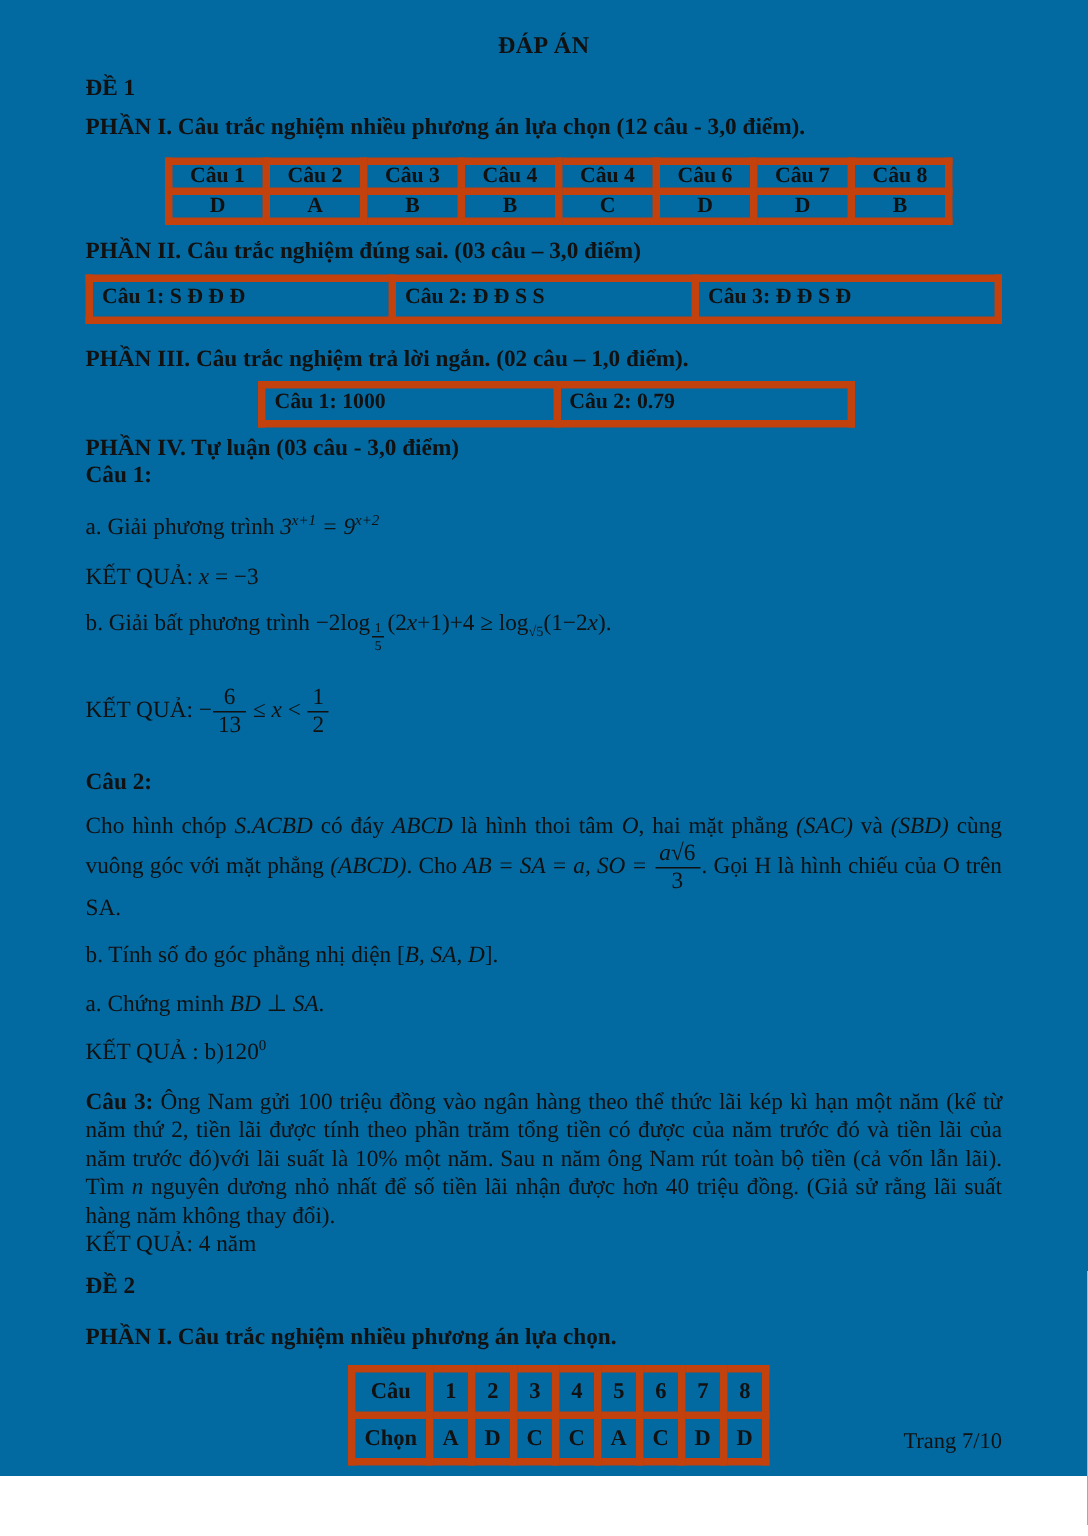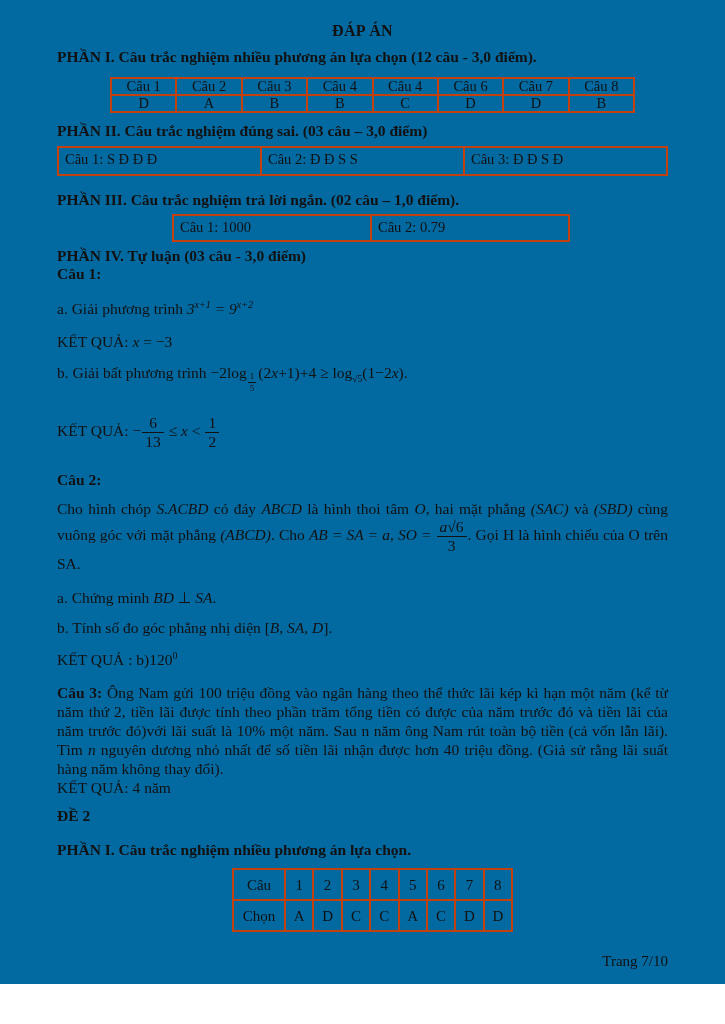--- a/index.html
+++ b/index.html
@@ -10,21 +10,21 @@
     padding:22px 57px 0 57px; overflow:hidden;
     font-size:15.5px; line-height:18px;
   }
   .center { text-align:center; }
   .b { font-weight:bold; }
   .title { font-size:16px; font-weight:bold; letter-spacing:.3px; }
   .h-de { margin-top:10px; font-weight:bold; }
   .h-phan { margin-top:8px; font-weight:bold; }
   .mi { font-style:italic; }
   table { border-collapse:collapse; }
-  td { border:2px solid #c2410c; font-weight:normal; font-size:14.5px; }
+  td { border:5px solid #c2410c; font-weight:bold; font-size:14.5px; }
   .tbl-mc { margin:11px 0 0 53px; width:525px; table-layout:fixed; }
   .tbl-mc td { text-align:center; height:16px; line-height:15px; }
   .tbl-tf { margin-top:6px; width:611px; table-layout:fixed; }
   .tbl-tf td { height:28px; padding:0 12px 4px 6px; vertical-align:middle; }
   .tbl-short { margin:5px 0 0 115px; width:398px; table-layout:fixed; }
   .tbl-short td { height:26px; padding:0 0 3px 6px; vertical-align:middle; }
   .tbl-de2 { margin:9px 0 0 175px; width:281px; table-layout:fixed; }
   .tbl-de2 td { text-align:center; height:31px; font-size:15px; }
   .tbl-de2 .c0 { width:52px; }
   .line { margin-top:14px; }
@@ -40,20 +40,21 @@
   .subsmall { font-size:9.5px; vertical-align:-4px; }
   .footer { position:absolute; right:57px; bottom:14px; font-size:15px; }
 </style>
 </head>
 <body>
 
 <div class="page">
 
   <div class="title center">ĐÁP ÁN</div>
 
+  <div class="h-de">ĐỀ 1</div>
 
   <div class="h-phan">PHẦN I. Câu trắc nghiệm nhiều phương án lựa chọn (12 câu - 3,0 điểm).</div>
 
   <table class="tbl-mc">
     <tbody>
         <tr>
       <td>Câu 1</td>
       <td>Câu 2</td>
       <td>Câu 3</td>
       <td>Câu 4</td>
@@ -117,26 +118,26 @@
   <div class="line" style="margin-top:22px">
     <span>KẾT QUẢ:  </span><span><span>−</span><span class="frac"><span class="num">6</span><span class="den">13</span></span><span> ≤ </span><span class="mi">x</span><span> &lt; </span><span class="frac"><span class="num">1</span><span class="den">2</span></span></span>
   </div>
 
   <div class="b" style="margin-top:20px">Câu 2:</div>
 
   <div class="para" style="margin-top:10px; line-height:20px">
     <span>Cho hình chóp </span><span class="mi">S.ACBD</span><span> có đáy </span><span class="mi">ABCD</span><span> là hình thoi tâm </span><span class="mi">O</span><span>, hai mặt phẳng </span><span class="mi">(SAC)</span><span> và </span><span class="mi">(SBD)</span><span> cùng vuông góc với mặt phẳng </span><span class="mi">(ABCD)</span><span>. Cho </span><span class="mi">AB = SA = a, SO = </span><span class="frac"><span class="num"><span class="mi">a</span><span>√6</span></span><span class="den">3</span></span><span>. Gọi H là hình chiếu của O trên SA.</span>
   </div>
 
+  <div class="line" style="margin-top:12px">
+    <span>b. Tính số đo góc phẳng nhị diện [</span><span class="mi">B, SA, D</span><span>].</span>
+  </div>
+
   <div class="line" style="margin-top:15px">
     <span>a. Chứng minh </span><span class="mi">BD</span><span> ⊥ </span><span class="mi">SA</span><span>.</span>
-  </div>
-
-  <div class="line" style="margin-top:12px">
-    <span>b. Tính số đo góc phẳng nhị diện [</span><span class="mi">B, SA, D</span><span>].</span>
   </div>
 
   <div class="line" style="margin-top:14px">
     <span>KẾT QUẢ : b)</span><span>120</span><sup>0</sup>
   </div>
 
   <div class="para3">
     <span class="b">Câu 3:</span><span> Ông Nam gửi 100 triệu đồng vào ngân hàng theo thể thức lãi kép kì hạn một năm (kể từ năm thứ 2, tiền lãi được tính theo phần trăm tổng tiền có được của năm trước đó và tiền lãi của năm trước đó)với lãi suất là 10% một năm. Sau n năm ông Nam rút toàn bộ tiền (cả vốn lẫn lãi). Tìm </span><span class="mi">n</span><span> nguyên dương nhỏ nhất để số tiền lãi nhận được hơn 40 triệu đồng. (Giả sử rằng lãi suất hàng năm không thay đổi).</span>
     <br>
     <span>KẾT QUẢ:  </span><span>4 năm</span>

